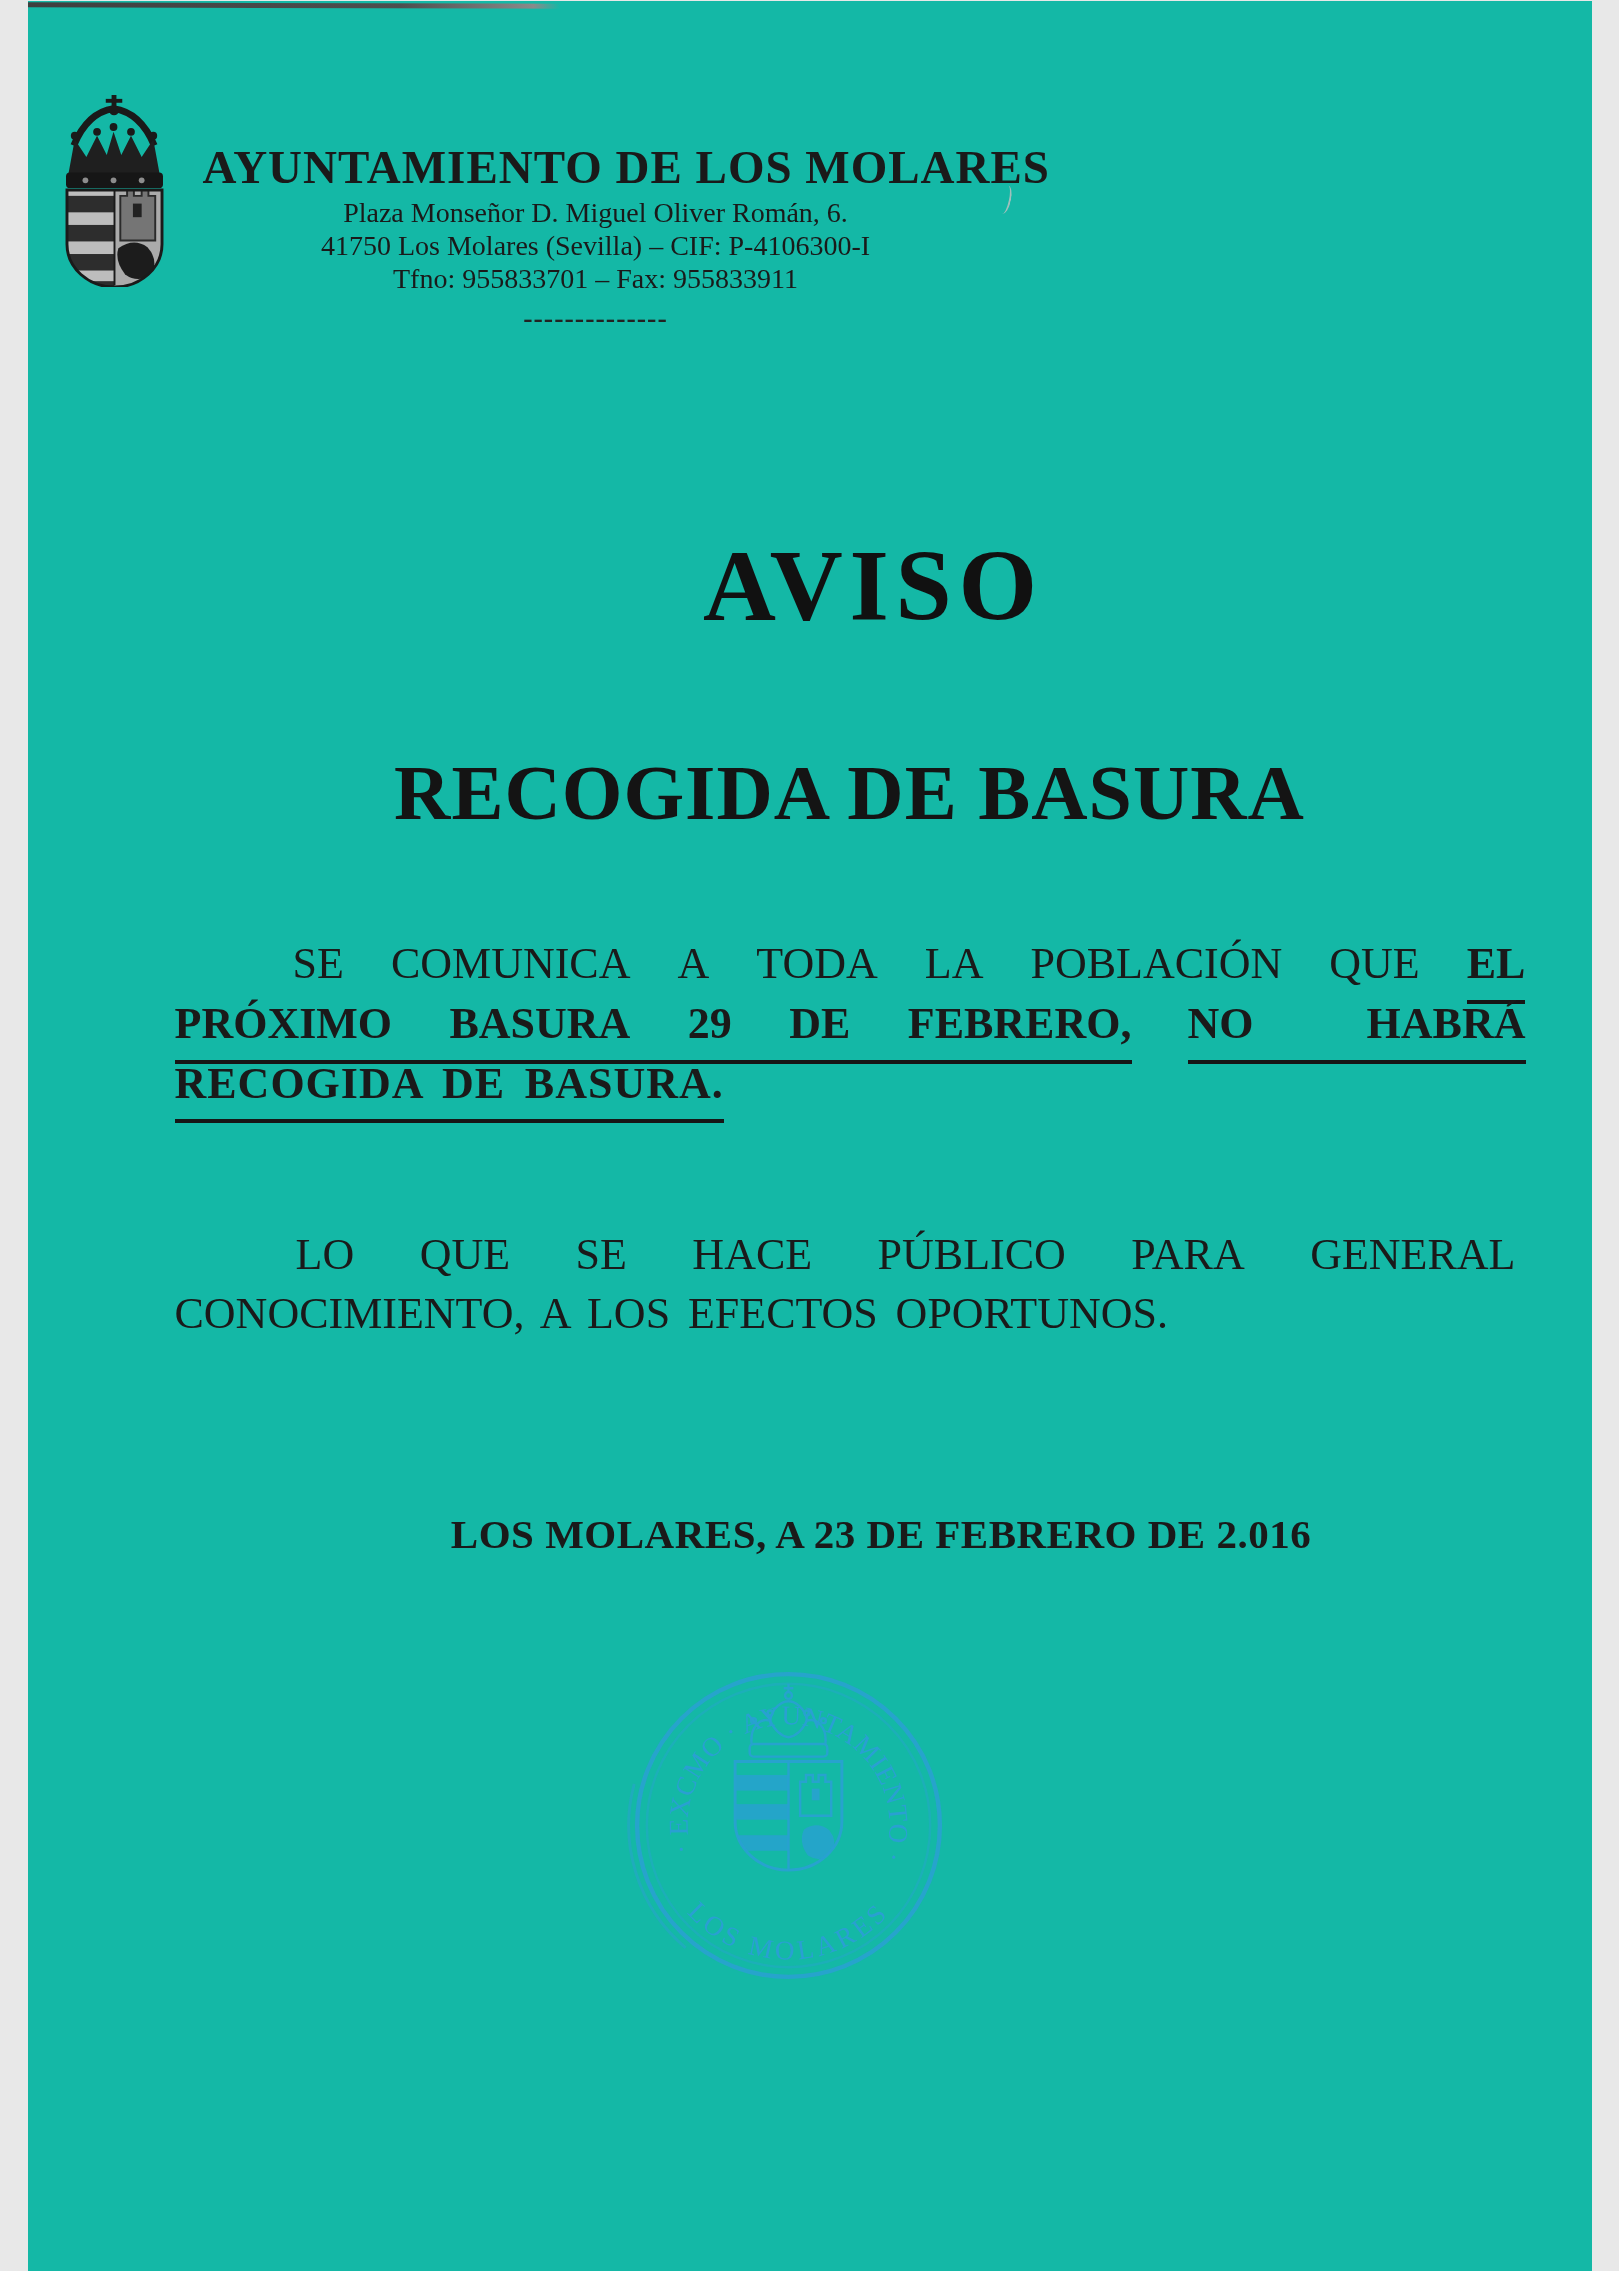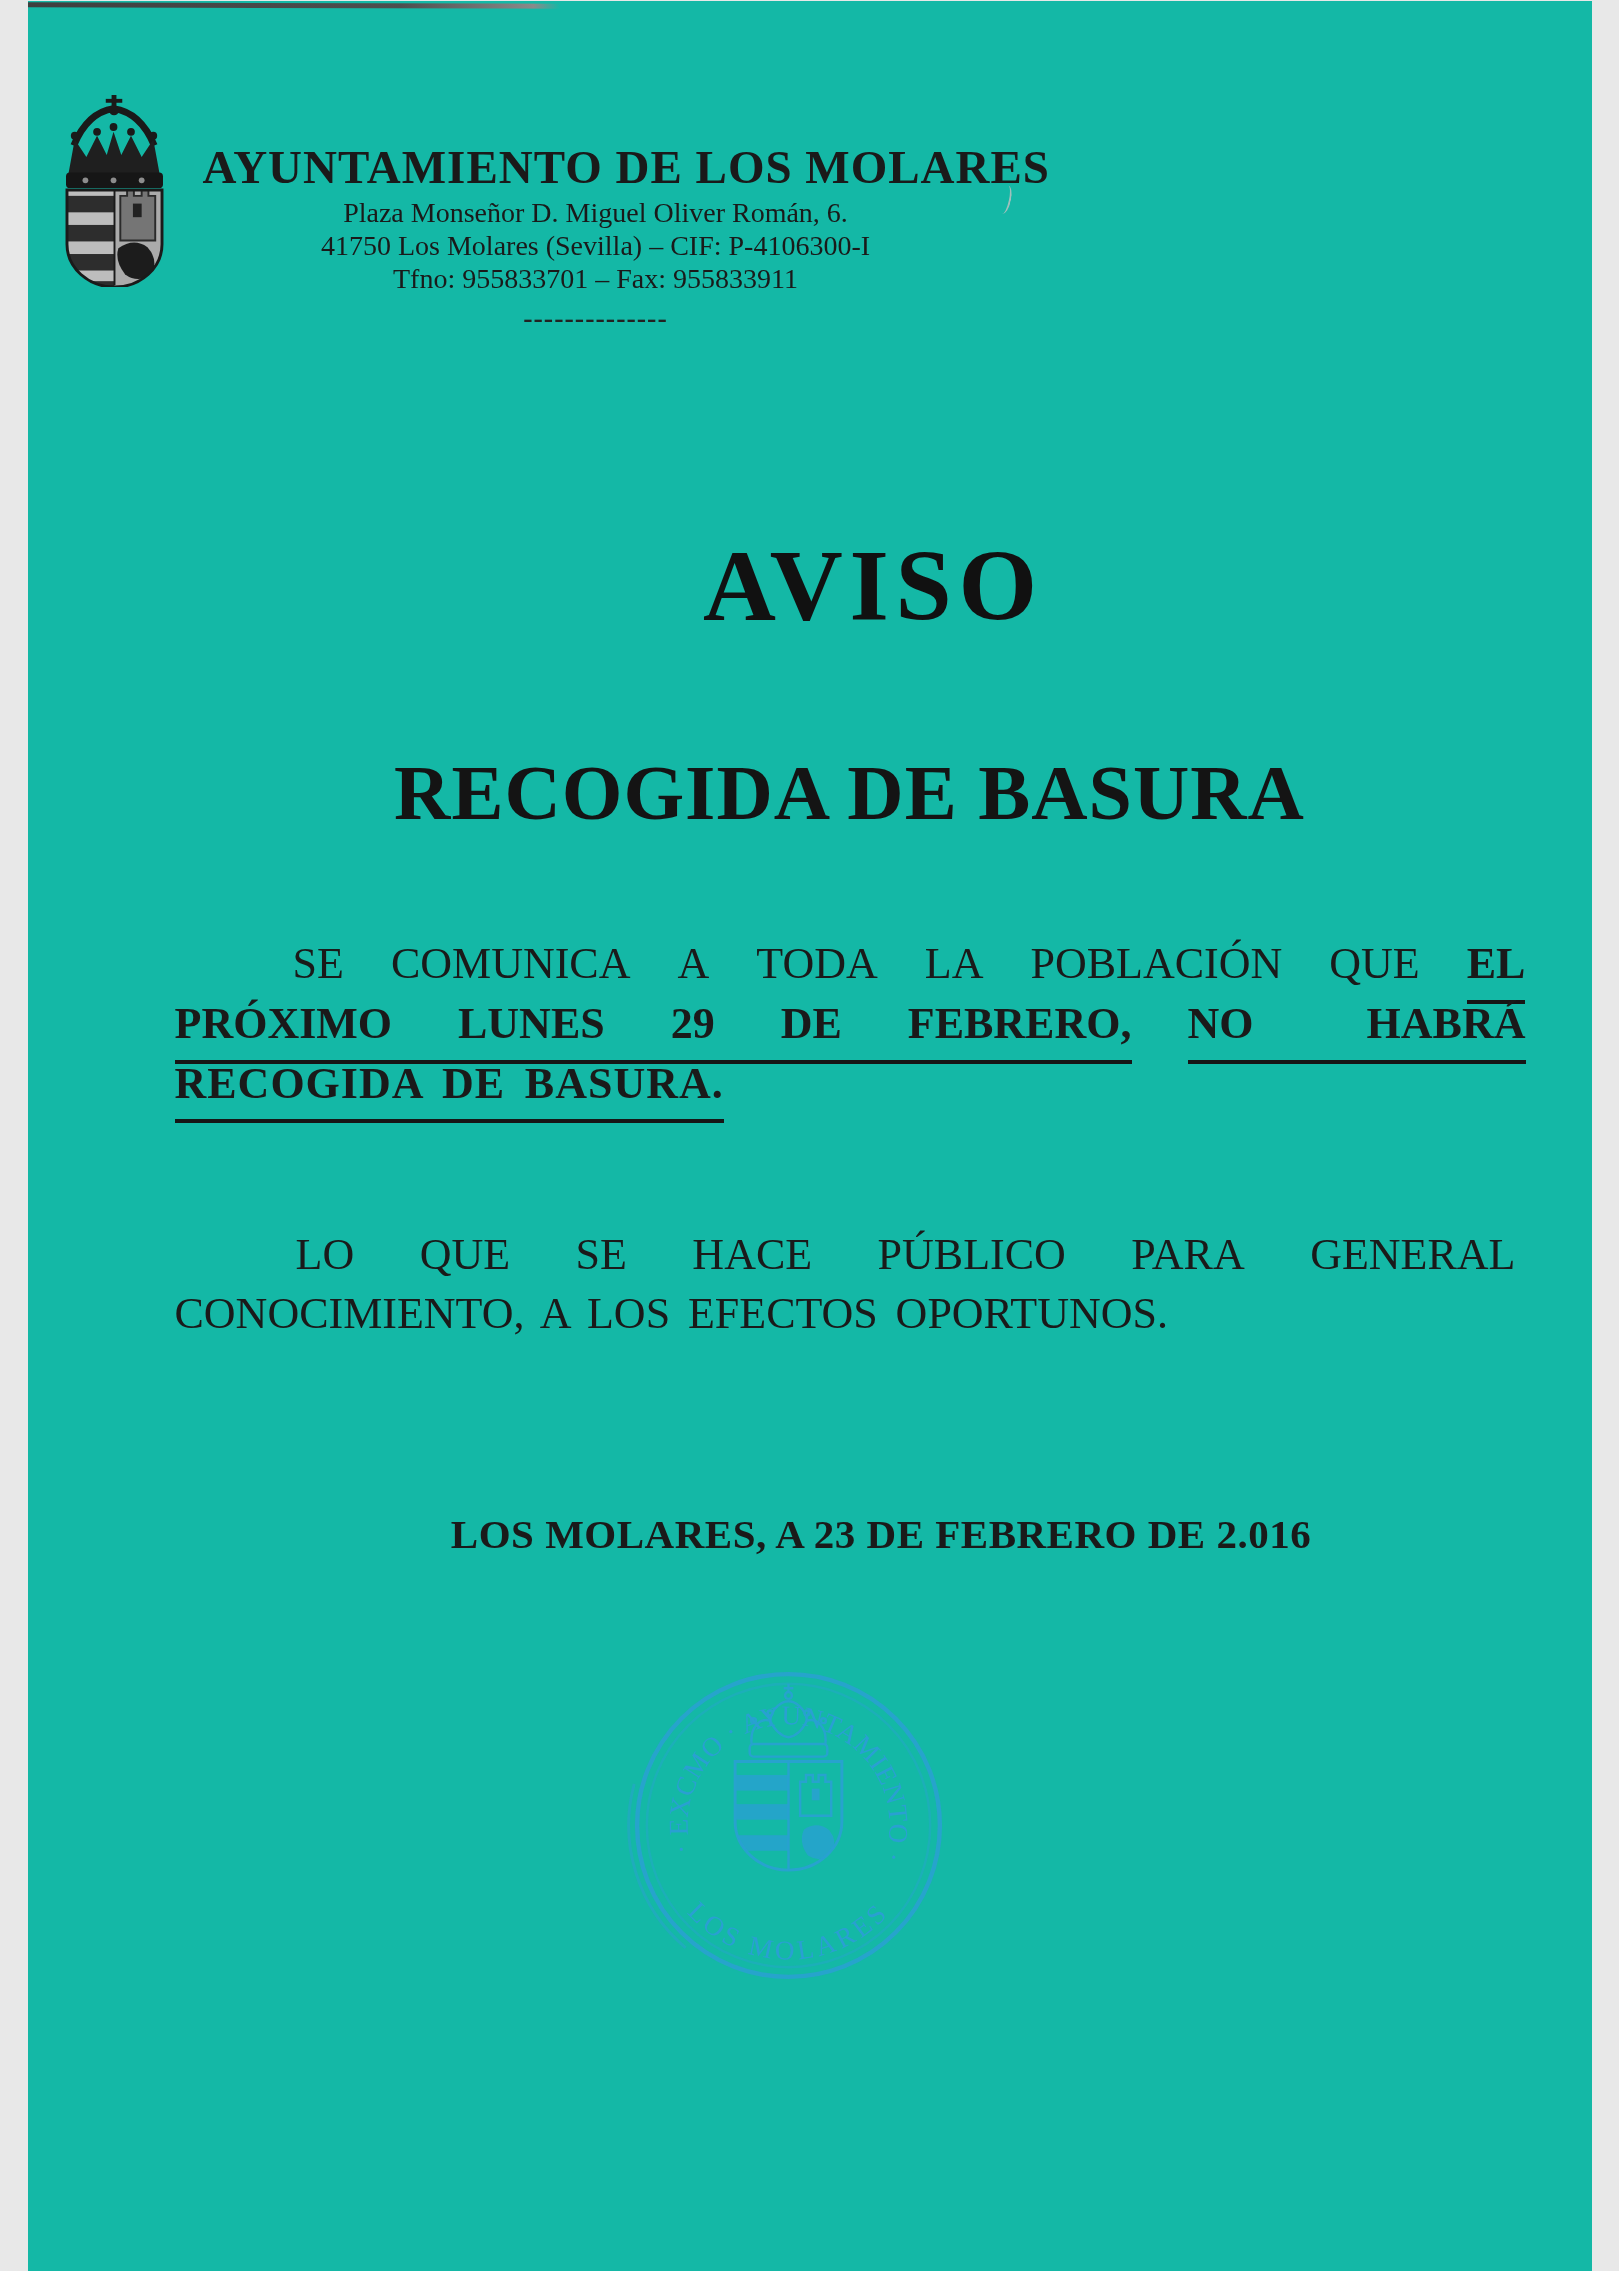--- a/index.html
+++ b/index.html
@@ -152,21 +152,21 @@
       <span>A</span>
       <span>TODA</span>
       <span>LA</span>
       <span>POBLACIÓN</span>
       <span>QUE</span>
       <span class="b ul">EL</span>
     </div>
     <div class="jline">
       <span class="grp g1 b ul">
         <span>PRÓXIMO</span>
-        <span>LUNES</span>
+        <span>BASURA</span>
         <span>29</span>
         <span>DE</span>
         <span>FEBRERO,</span>
       </span>
       <span class="grp g2 b ul">
         <span>NO</span>
         <span>HABRÁ</span>
       </span>
     </div>
     <div class="line3">

